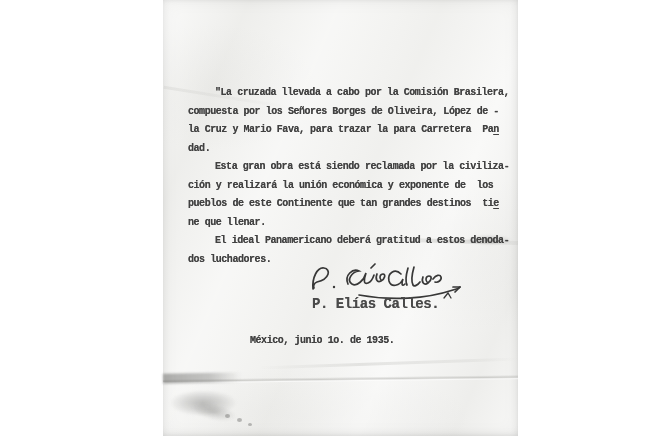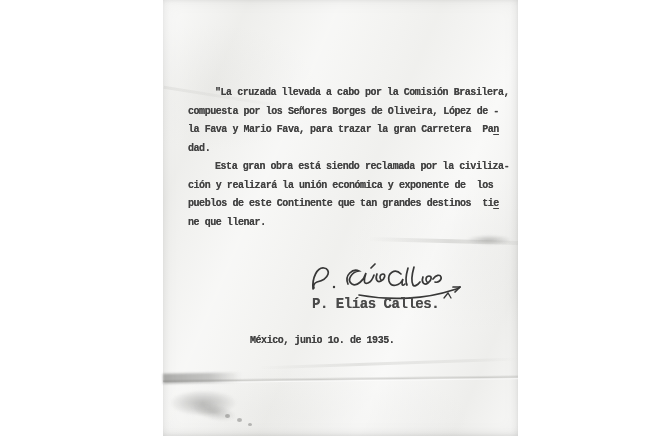--- a/index.html
+++ b/index.html
@@ -116,28 +116,32 @@
     <div class="crease smudge-blob"></div>
     <div class="crease smudge-blob2"></div>
     <div class="crease smudge-dot dot1"></div>
     <div class="crease smudge-dot dot2"></div>
     <div class="crease smudge-dot dot3"></div>
 
     <div class="typed-text">
         <div class="typed-paragraph">
           <div class="typed-line"><span>"La cruzada llevada a cabo por la Comisión Brasilera,</span></div>
           <div class="typed-line"><span>compuesta por los Señores Borges de Oliveira, López de -</span></div>
-          <div class="typed-line"><span>la Fava y Mario Fava, para trazar la gran Carretera  Pa</span><span class="u">n</span></div>
+          <div class="typed-line"><span>la Cruz y Mario Fava, para trazar la para Carretera  Pa</span><span class="u">n</span></div>
           <div class="typed-line"><span>dad.</span></div>
         </div>
         <div class="typed-paragraph">
           <div class="typed-line"><span>Esta gran obra está siendo reclamada por la civiliza-</span></div>
           <div class="typed-line"><span>ción y realizará la unión económica y exponente de  los</span></div>
           <div class="typed-line"><span>pueblos de este Continente que tan grandes destinos  ti</span><span class="u">e</span></div>
           <div class="typed-line"><span>ne que llenar.</span></div>
+        </div>
+        <div class="typed-paragraph">
+          <div class="typed-line"><span>El ideal Panamericano deberá gratitud a estos denoda-</span></div>
+          <div class="typed-line"><span>dos luchadores.</span></div>
         </div>
       </div>
 
     <svg class="signature-svg" viewBox="0 0 170 40" fill="none" stroke="#1e1e1e" stroke-width="1.7" stroke-linecap="round" opacity="0.88" aria-label="P. Elías Calles">
 
       <path d="M12,27 C11,16 16,5 23,6 C30,7 29,17 16,20 C13,21 12,24 13,26"></path>
       <circle cx="33" cy="25" r="1.2" fill="#1e1e1e" stroke="none"></circle>
 
       <path d="M47,22 C43,13 52,6 58,9 C51,10 45,18 51,22 C56,25 63,18 65,11 C63,17 62,23 67,21 C70,20 72,16 73,13"></path>
       <path d="M70,6 l4,-4"></path>

